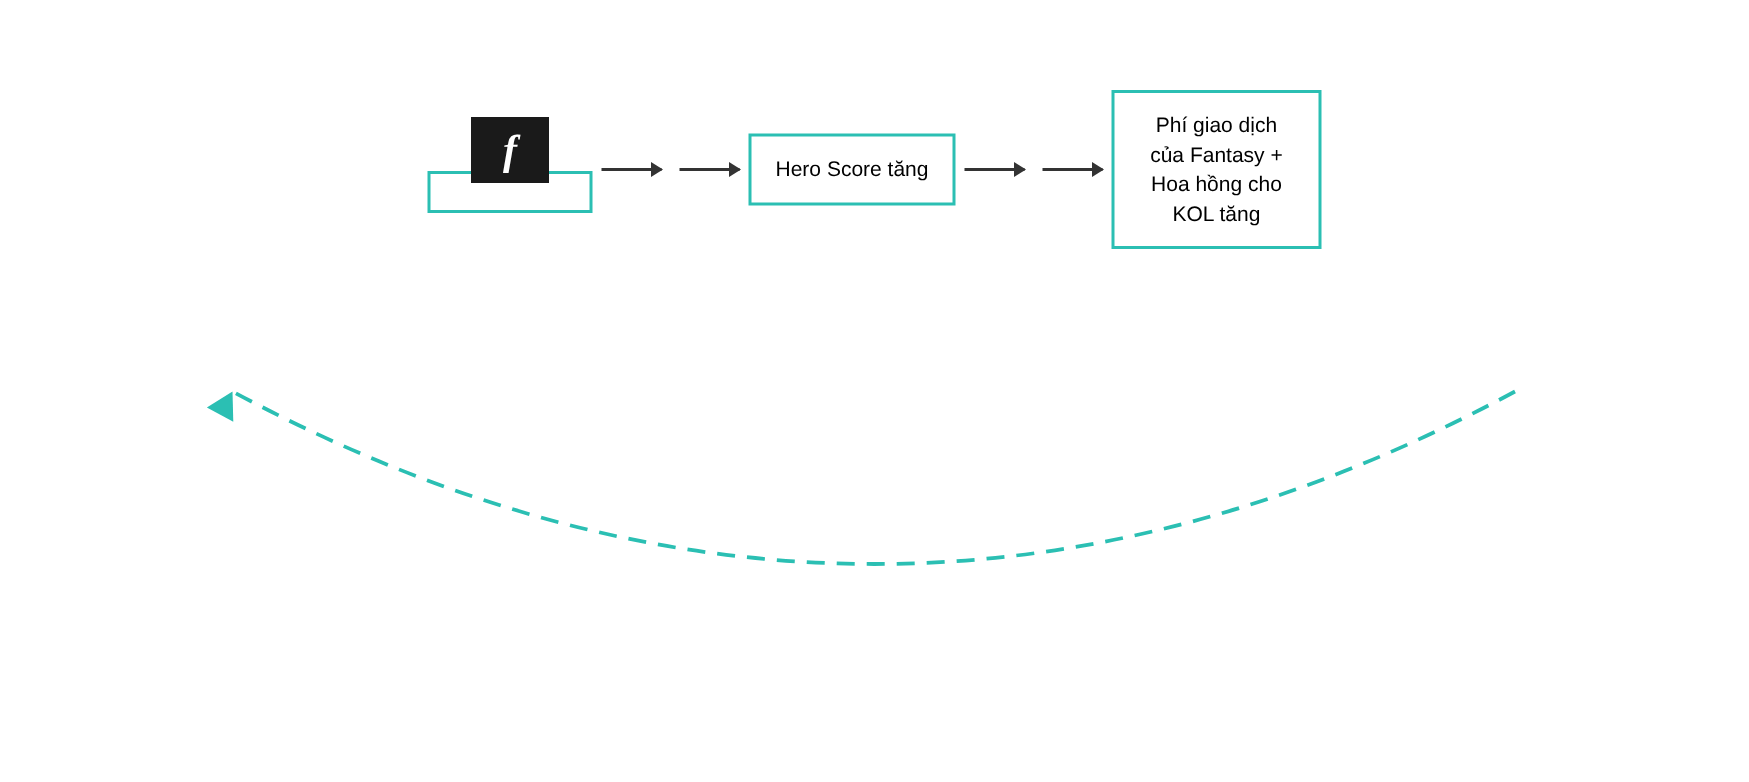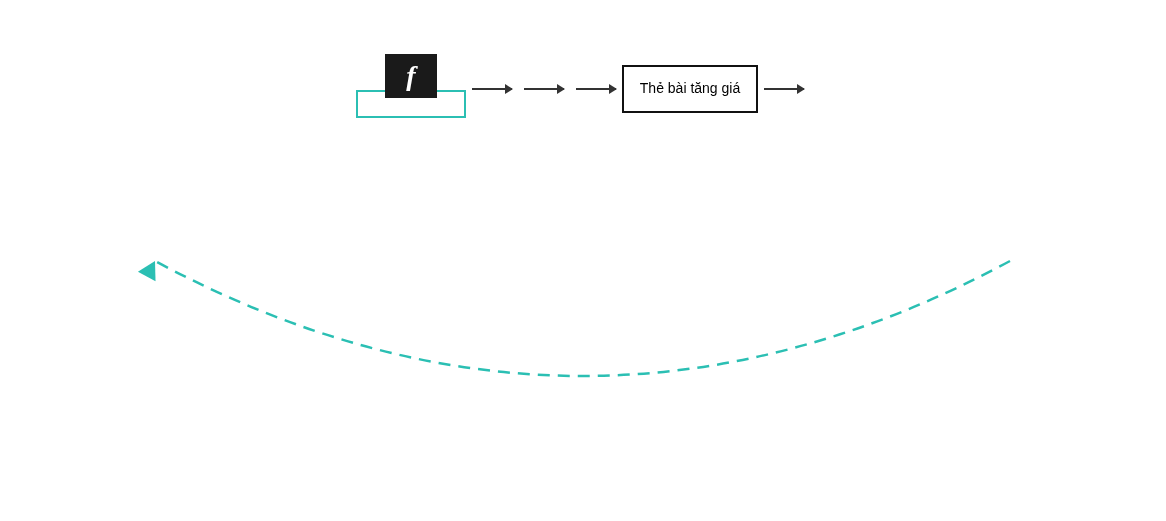--- a/index.html
+++ b/index.html
@@ -126,33 +126,36 @@
 
     <div class="arrow">
       <div class="arrow-line"></div>
     </div>
 
 
     <div class="arrow">
       <div class="arrow-line"></div>
     </div>
 
-
-    <div class="arrow">
-      <div class="arrow-line"></div>
-    </div>
-
-    <div class="node thick-border">
-      <span>Thẻ bài tăng giá</span>
+    <div class="node teal-border">
+      <span>Hero Score tăng</span>
     </div>
 
     <div class="arrow">
       <div class="arrow-line"></div>
     </div>
 
+
+    <div class="arrow">
+      <div class="arrow-line"></div>
+    </div>
+
+    <div class="node teal-border">
+      <span>Phí giao dịch của Fantasy + Hoa hồng cho KOL tăng</span>
+    </div>
 
   </div>
 
   <svg class="bottom-arrow-svg" viewBox="0 0 1166 260" preserveAspectRatio="none">
 
     <defs>
       <marker id="arrowUp" markerWidth="10" markerHeight="10" refX="5" refY="9" orient="auto">
         <path d="M5,9 L1,2 L9,2 Z" fill="#2bbfb3"></path>
       </marker>
     </defs>

